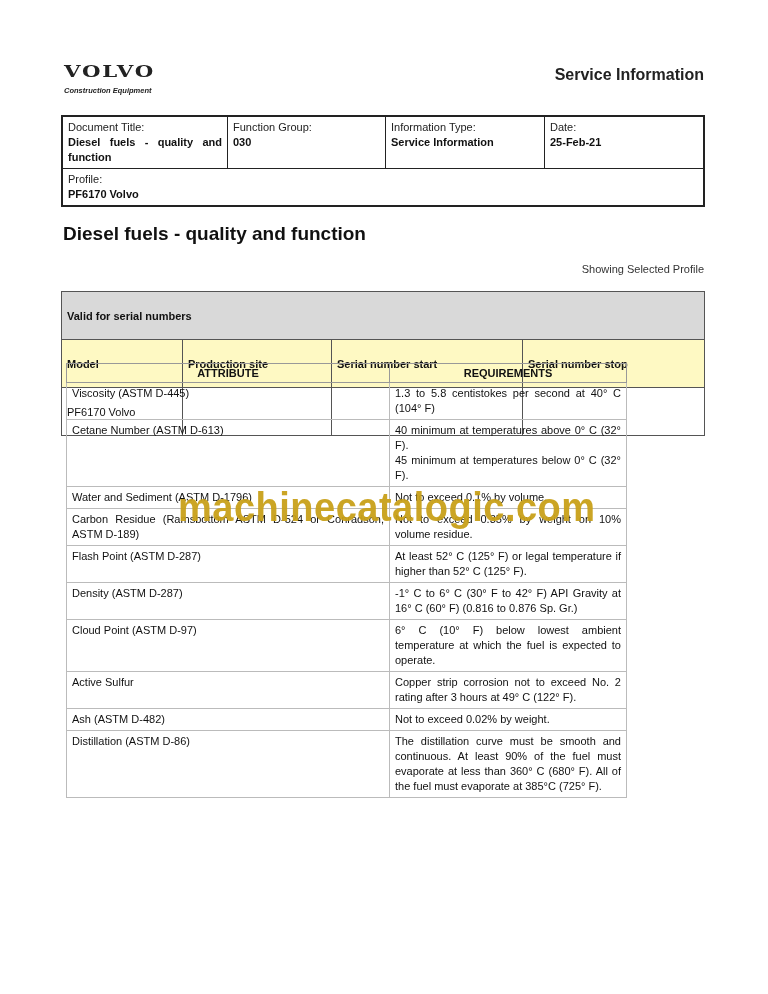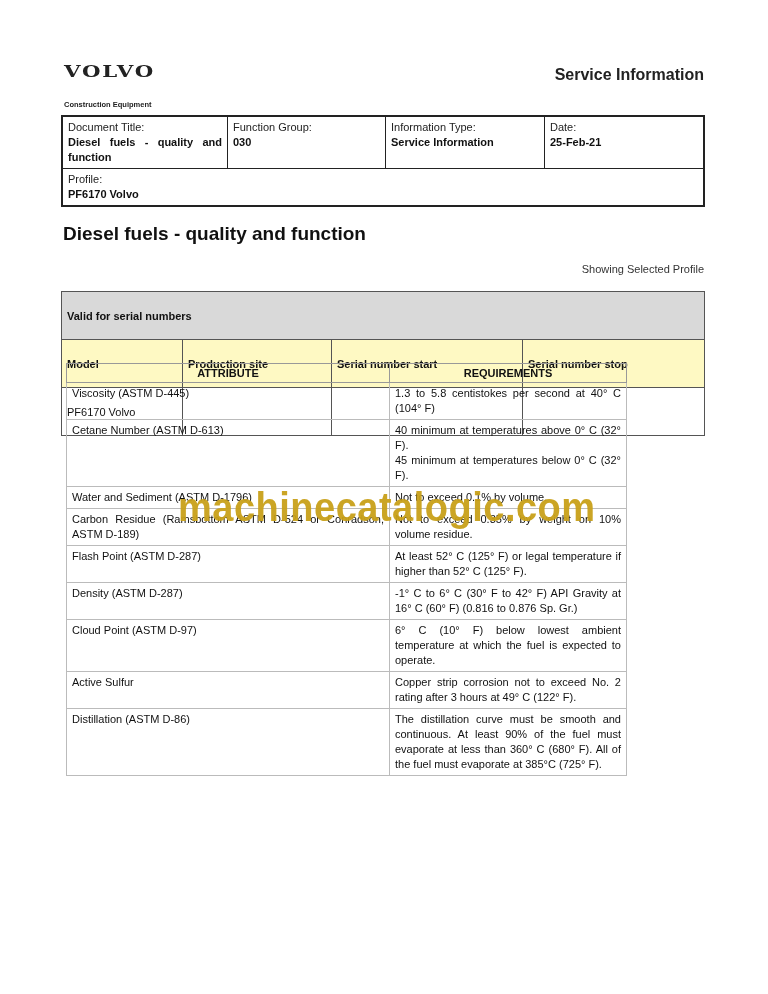--- a/index.html
+++ b/index.html
@@ -1,19 +1,19 @@
 <!DOCTYPE html>
 <html><head>
 <meta charset="utf-8">
 <style>
   html, body { margin:0; padding:0; background:#ffffff; }
   body { width:768px; height:994px; position:relative; font-family:"Liberation Sans", sans-serif; color:#111; overflow:hidden; }
   .logo { position:absolute; left:64px; top:62px; }
   .logo-word { font-family:"DejaVu Serif", serif; font-weight:bold; font-size:17px; letter-spacing:1.5px; color:#222; line-height:18px; transform:scaleX(1.25); transform-origin:left; display:block; }
-  .logo-sub { font-size:7.5px; font-weight:bold; color:#222; margin-top:20px; display:block; }
+  .logo-sub { font-size:7.5px; font-weight:bold; color:#222; margin-top:6px; display:block;font-style:italic; }
   .doc-type { position:absolute; right:64px; top:66px; font-size:16px; font-weight:bold; color:#222; }
   table { border-collapse:collapse; }
   .meta { position:absolute; left:61px; top:115px; width:644px; border:2px solid #222; }
   .meta td { border:1px solid #222; vertical-align:top; padding:3px 5px; font-size:11px; line-height:15px; }
   .meta .lbl { display:block; color:#222; }
   .meta .val { display:block; font-weight:bold; }
   .meta .just { text-align:justify; text-align-last:left; }
   .title { position:absolute; left:63px; top:223px; font-size:19px; font-weight:bold; color:#111; margin:0; }
   .showing { position:absolute; right:64px; top:263px; font-size:11px; color:#333; }
   .serials { position:absolute; left:61px; top:291px; width:644px; border:1px solid #555; }
@@ -123,19 +123,23 @@
   </tr>
   <tr>
     <td class="c1">Cloud Point (ASTM D-97)</td>
     <td>6° C (10° F) below lowest ambient temperature at which the fuel is expected to operate.</td>
   </tr>
   <tr>
     <td class="c1">Active Sulfur</td>
     <td>Copper strip corrosion not to exceed No. 2 rating after 3 hours at 49° C (122° F).</td>
   </tr>
   <tr>
+    <td class="c1">Ash (ASTM D-482)</td>
+    <td>Not to exceed 0.02% by weight.</td>
+  </tr>
+  <tr>
     <td class="c1">Distillation (ASTM D-86)</td>
     <td>The distillation curve must be smooth and continuous. At least 90% of the fuel must evaporate at less than 360° C (680° F). All of the fuel must evaporate at 385°C (725° F).</td>
   </tr>
 </tbody>
   </table>
 
 <div class="watermark">machinecatalogic.com</div>
 
 </body></html>

